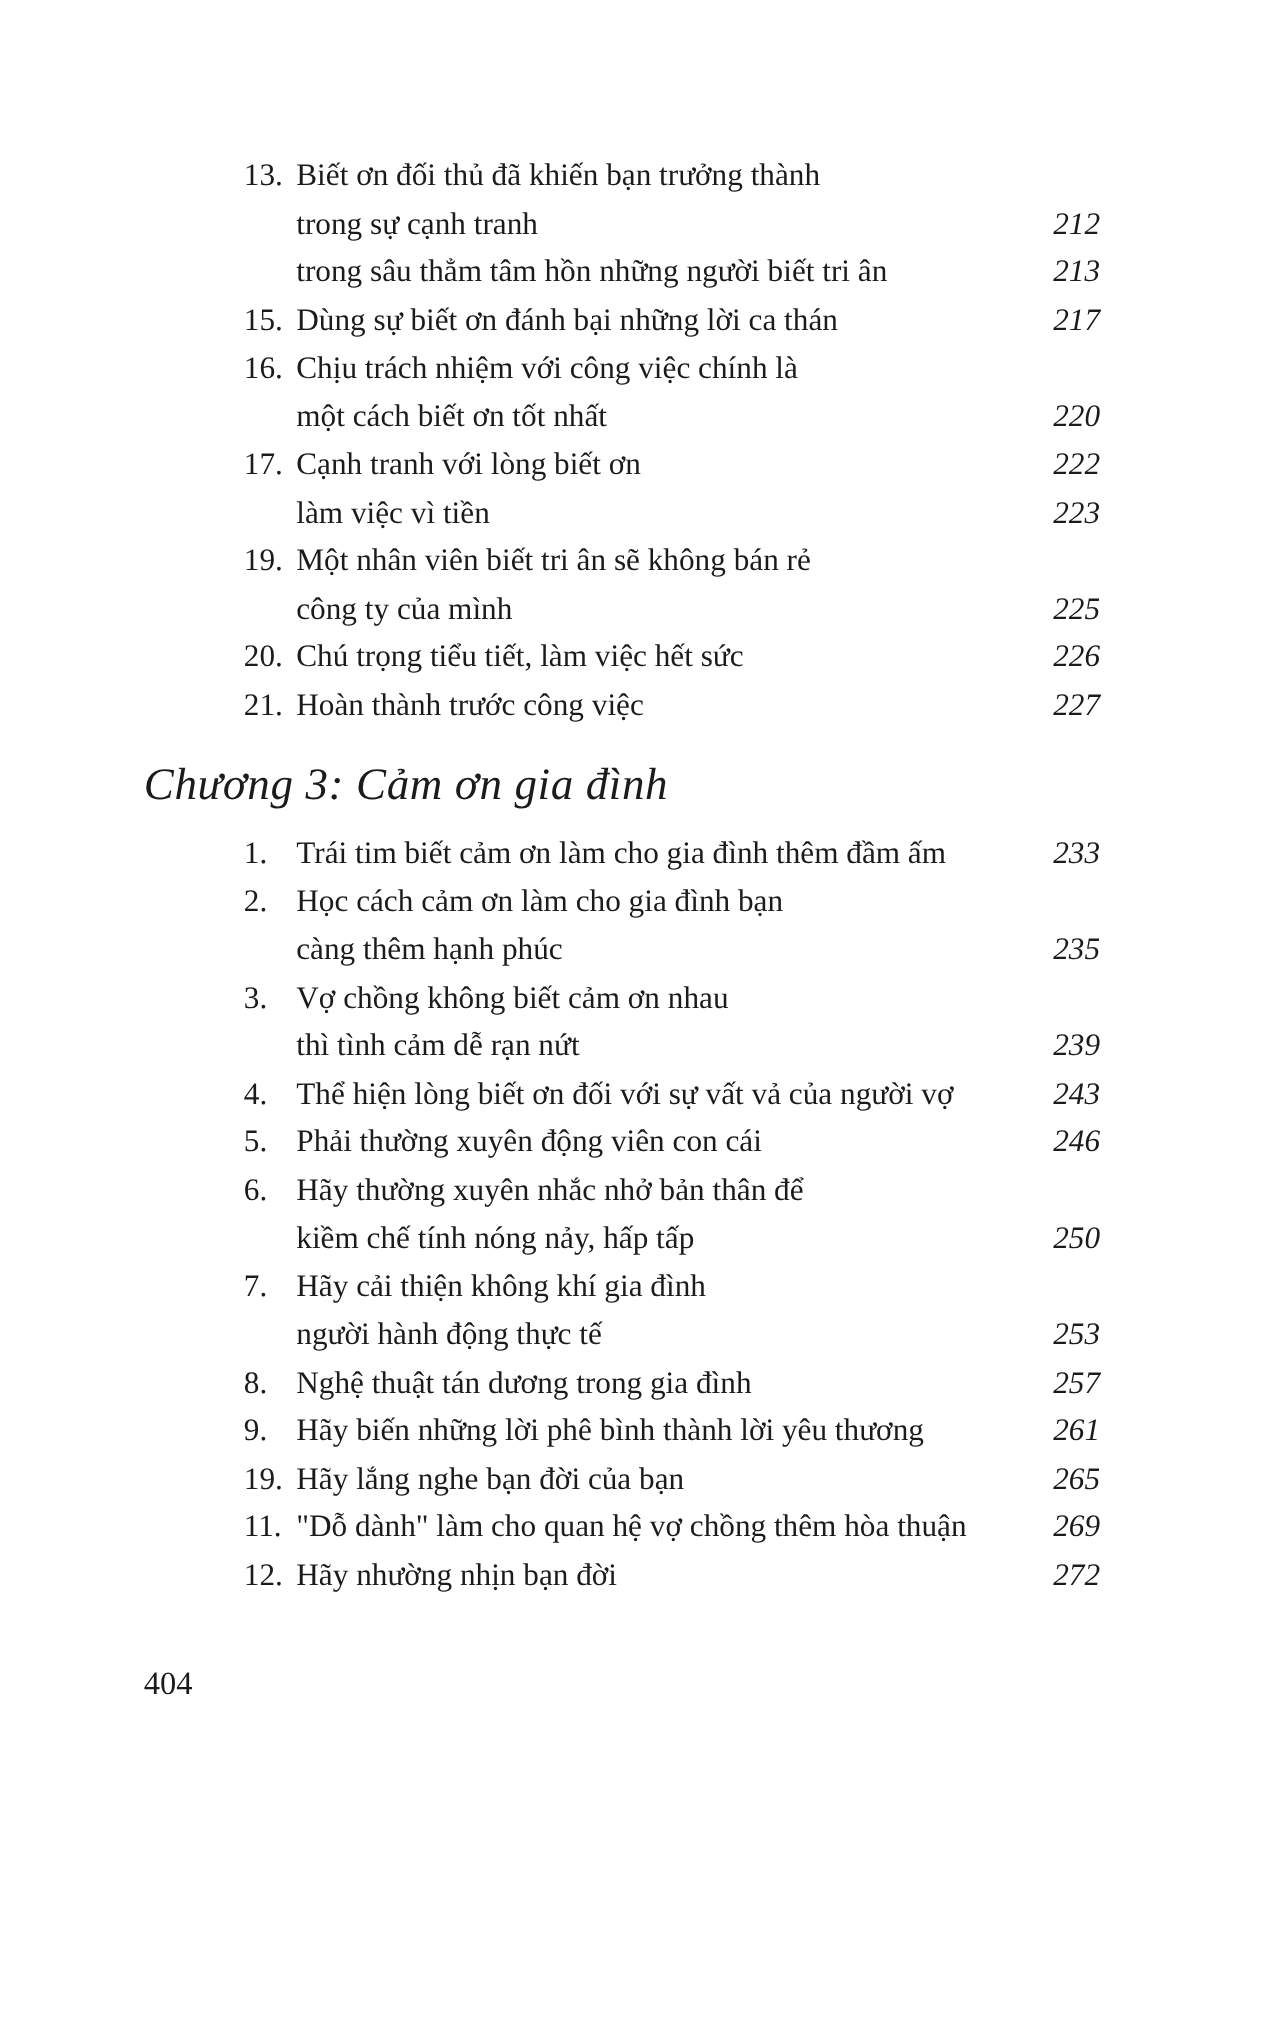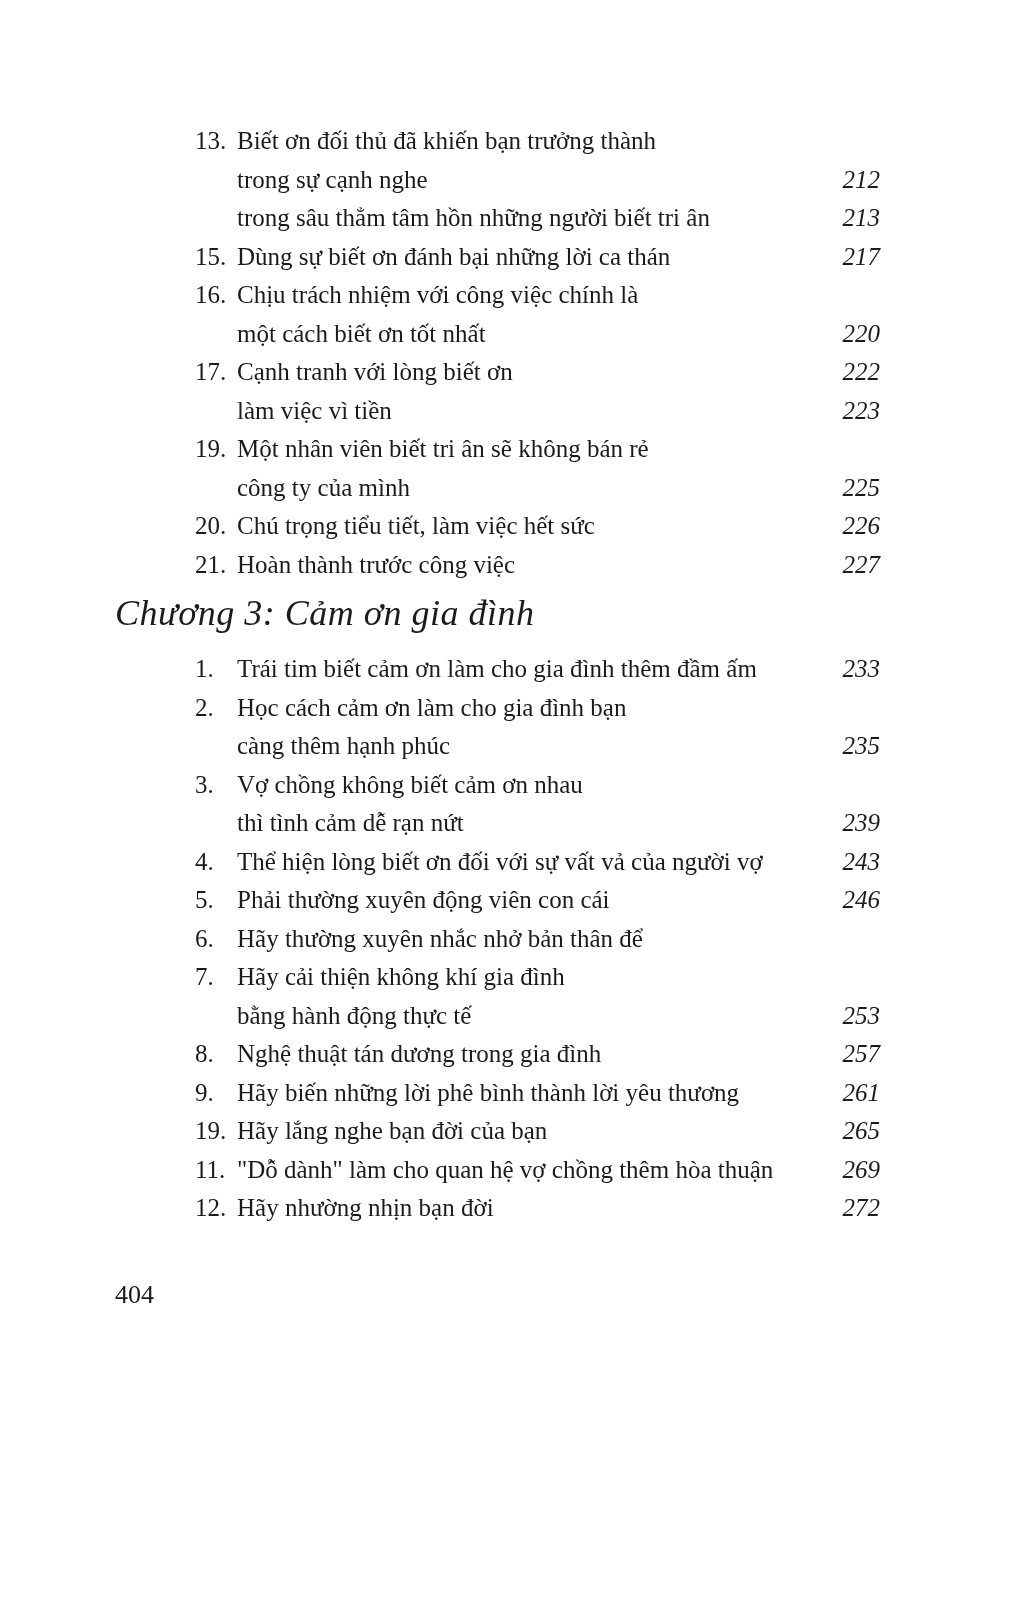--- a/index.html
+++ b/index.html
@@ -46,21 +46,21 @@
     flex: 0 0 auto;
     min-width: 52px;
     text-align: right;
     font-style: italic;
   }
   .chapter-heading {
     font-style: italic;
     font-weight: normal;
     font-size: 36px;
     line-height: 46px;
-    margin: 6px 0 14px 0;
+    margin: 20px 0 14px 0;
     letter-spacing: 0.5px;
   }
   .folio {
     margin-top: 50px;
     font-size: 26px;
     line-height: 34px;
     font-family: Liberation Serif, serif;
   }
 </style>
 </head>
@@ -70,21 +70,21 @@
   <div>
       <div class="toc">
         <div class="entry">
           <div class="entry-line">
             <span class="num">13.</span>
             <span class="text">Biết ơn đối thủ đã khiến bạn trưởng thành</span>
             <span class="pageno"></span>
           </div>
           <div class="entry-line">
             <span class="num"></span>
-            <span class="text">trong sự cạnh nghe</span>
+            <span class="text">trong sự cạnh tranh</span>
             <span class="pageno">212</span>
           </div>
         </div>
         <div class="entry">
           <div class="entry-line">
             <span class="num"></span>
             <span class="text">trong sâu thẳm tâm hồn những người biết tri ân</span>
             <span class="pageno">213</span>
           </div>
         </div>
@@ -194,30 +194,35 @@
             <span class="text">Phải thường xuyên động viên con cái</span>
             <span class="pageno">246</span>
           </div>
         </div>
         <div class="entry">
           <div class="entry-line">
             <span class="num">6.</span>
             <span class="text">Hãy thường xuyên nhắc nhở bản thân để</span>
             <span class="pageno"></span>
           </div>
+          <div class="entry-line">
+            <span class="num"></span>
+            <span class="text">kiềm chế tính nóng nảy, hấp tấp</span>
+            <span class="pageno">250</span>
+          </div>
         </div>
         <div class="entry">
           <div class="entry-line">
             <span class="num">7.</span>
             <span class="text">Hãy cải thiện không khí gia đình</span>
             <span class="pageno"></span>
           </div>
           <div class="entry-line">
             <span class="num"></span>
-            <span class="text">bằng hành động thực tế</span>
+            <span class="text">người hành động thực tế</span>
             <span class="pageno">253</span>
           </div>
         </div>
         <div class="entry">
           <div class="entry-line">
             <span class="num">8.</span>
             <span class="text">Nghệ thuật tán dương trong gia đình</span>
             <span class="pageno">257</span>
           </div>
         </div>

